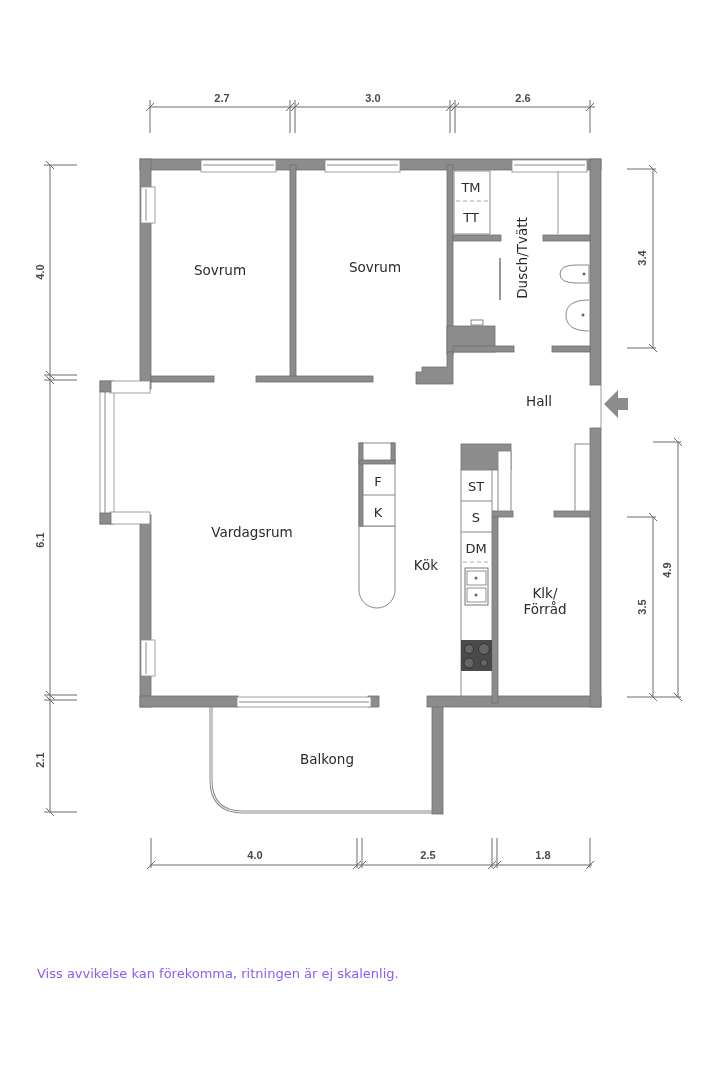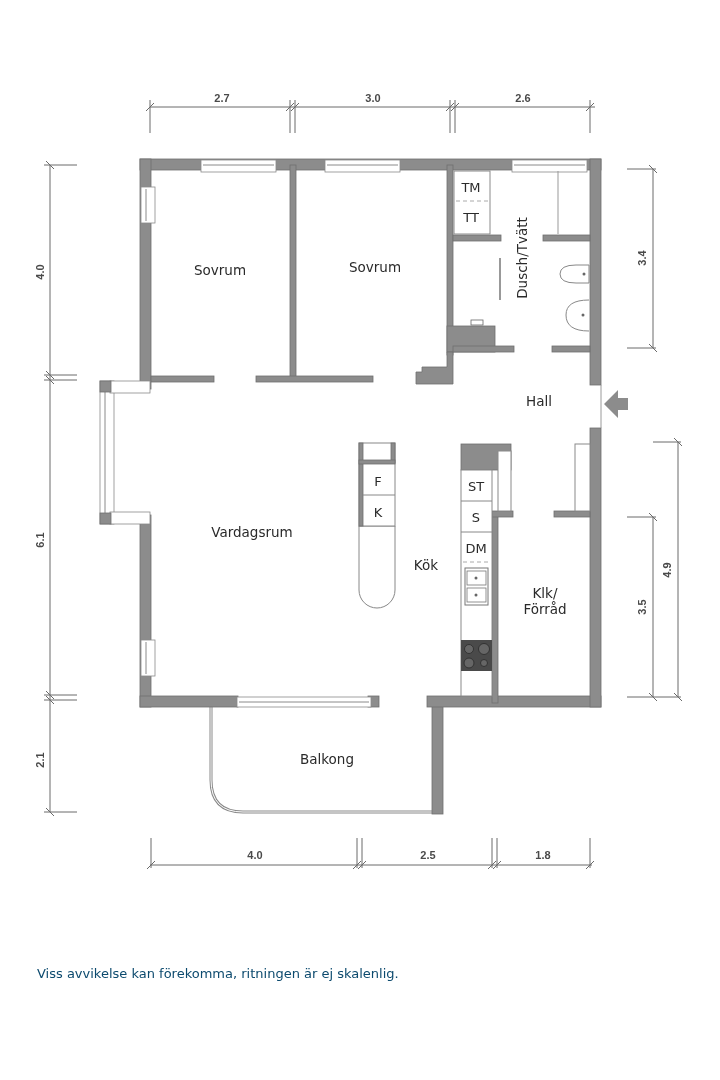--- a/index.html
+++ b/index.html
@@ -7,21 +7,21 @@
     svg { position: absolute; left: 0; top: 0; }
     .wall { fill: #8c8c8c; stroke: #6f6f6f; stroke-width: 0.8; }
     .dim-line { stroke: #6a6a6a; stroke-width: 1; fill: none; }
     .dim-text { font-family: "Liberation Sans", sans-serif; font-weight: bold; font-size: 11px; fill: #4a4a4a; }
     .room-label { font-family: "DejaVu Sans", sans-serif; font-size: 13.5px; fill: #2a2a2a; }
     .appl-label { font-family: "DejaVu Sans", sans-serif; font-size: 13px; fill: #2a2a2a; }
     .thin { stroke: #8a8a8a; stroke-width: 1; fill: #ffffff; }
     .win { fill: #ffffff; stroke: #8a8a8a; stroke-width: 0.8; }
     .note {
       position: absolute; left: 37px; top: 966px;
-      font-family: "DejaVu Sans", sans-serif; font-size: 13px; color: #0c4a6e;
+      font-family: "DejaVu Sans", sans-serif; font-size: 13px; color: #8b5cf6;
     }
   </style>
 </head>
 <body>
 
 <svg width="720" height="1080" viewBox="0 0 720 1080">
 
   <g>
     <line class="dim-line" x1="150" y1="107" x2="595" y2="107"></line>
     <line class="dim-line" x1="150" y1="100" x2="150" y2="133"></line>

